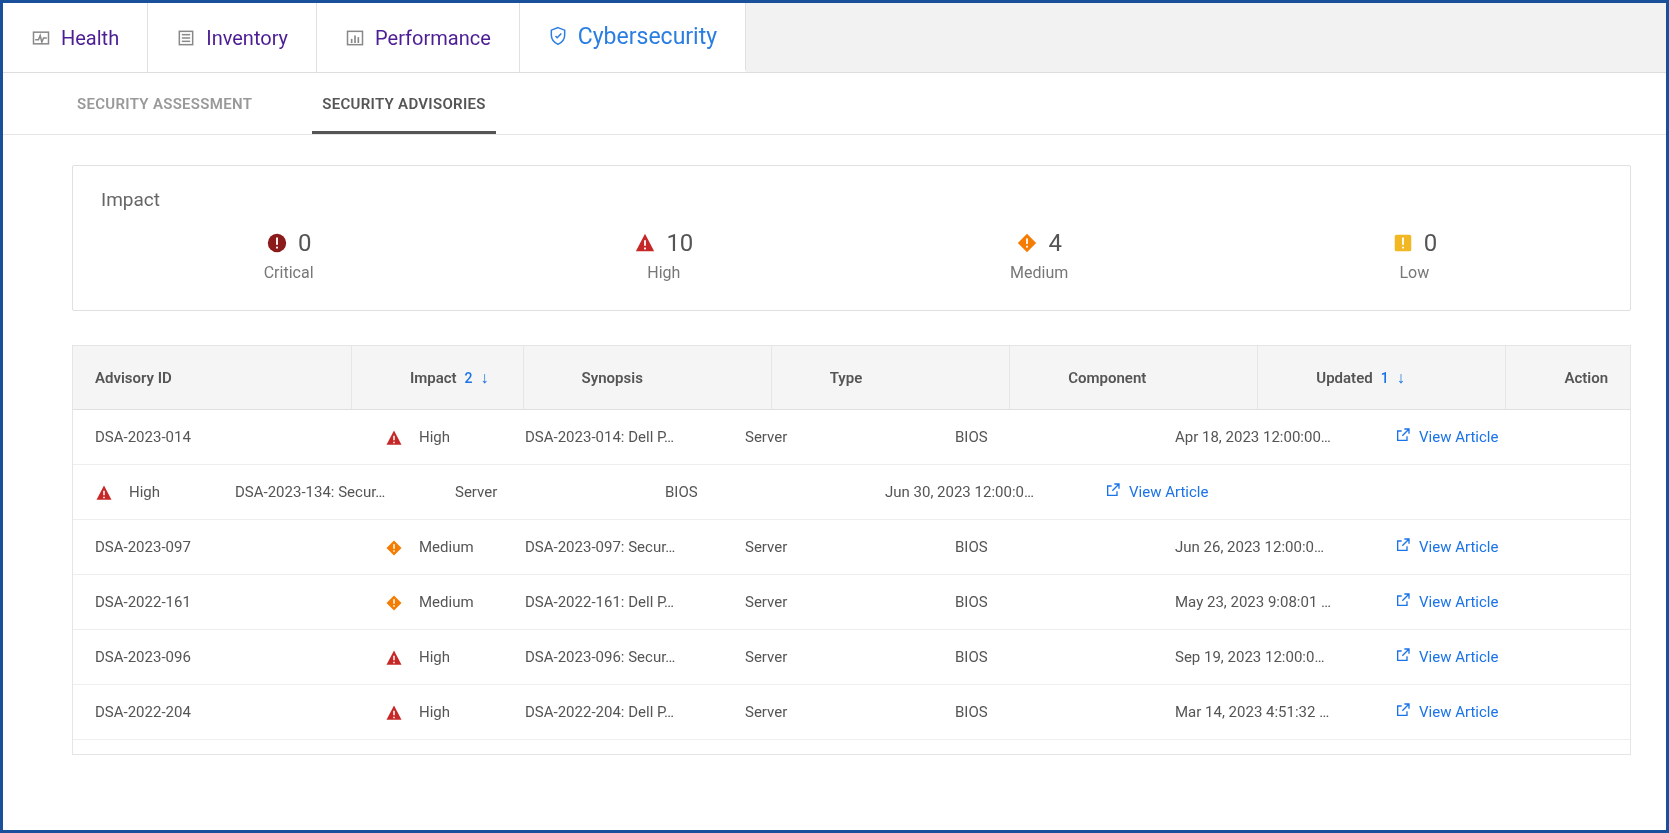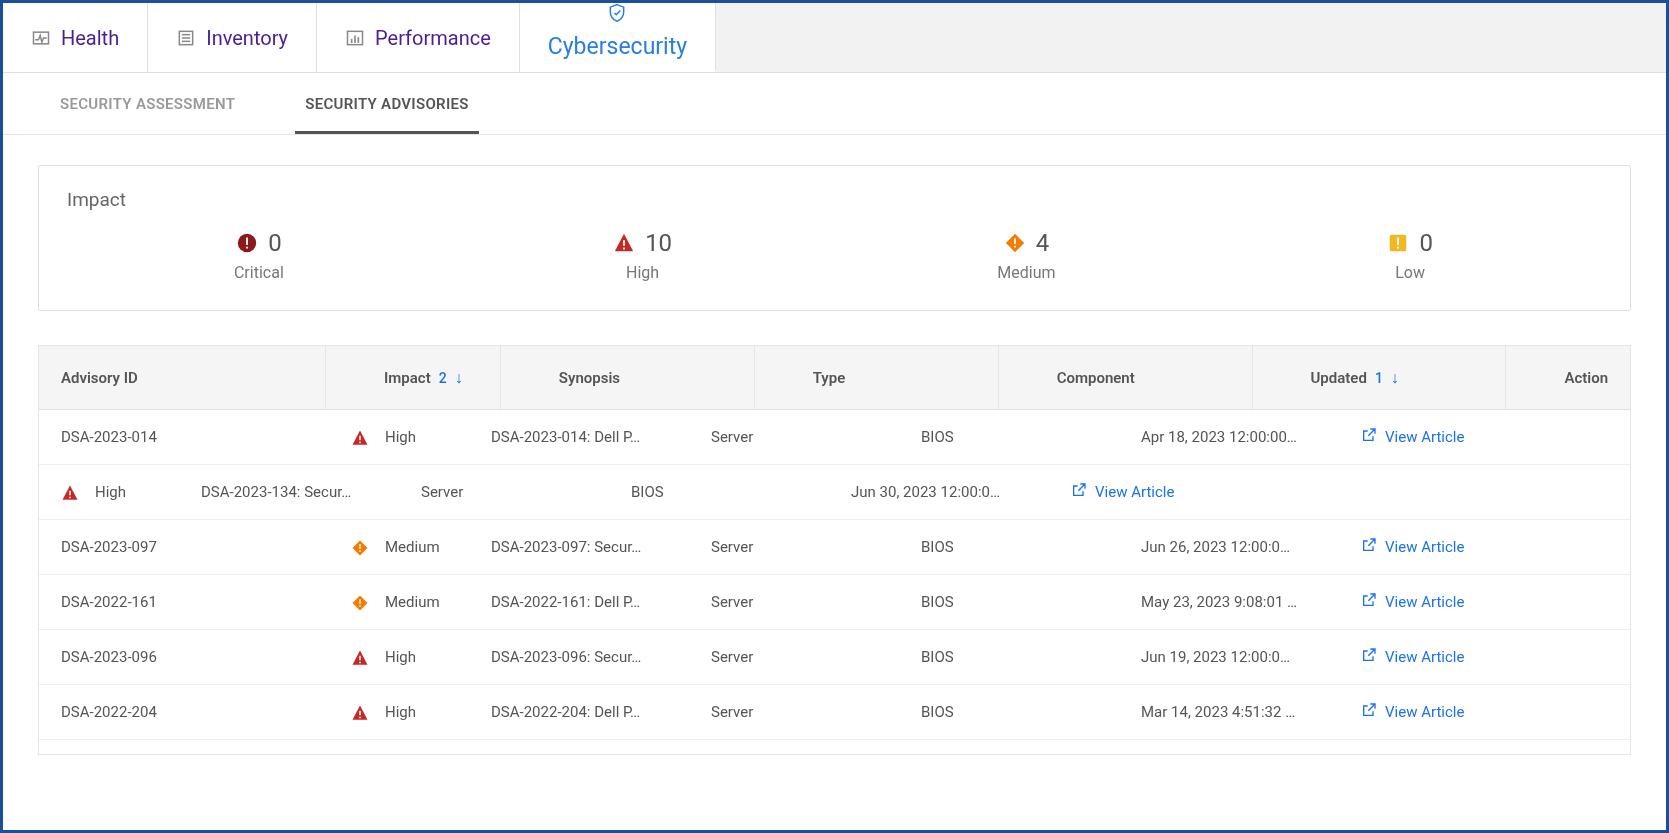--- a/index.html
+++ b/index.html
@@ -26,43 +26,42 @@
       font-size: 20px;
       color: #4c1d95;
       background: #fff;
       border-right: 1px solid #e0e0e0;
       cursor: pointer;
     }
     .top-tab.active {
       background: #fff;
       color: #2a7de1;
       border-bottom: 3px solid transparent;
-      flex-direction: column;
     }
     .top-tab svg { width: 20px; height: 20px; flex-shrink:0; }
     .top-tab.active svg { stroke: #2a7de1; fill: #2a7de1; }
     .top-tab .icon-stroke { stroke: #888; fill:none; stroke-width:1.8; }
     .sub-area { background:#fff; }
     .sub-tabs {
       display: flex;
-      padding: 0 47px;
+      padding: 0 64px;
       border-bottom: 1px solid #e5e5e5;
       gap: 50px;
     }
     .sub-tab {
       padding: 22px 10px 18px 10px;
       font-size: 15px;
       font-weight: 600;
       letter-spacing: 0.3px;
       color: #999;
       cursor: pointer;
       border-bottom: 3px solid transparent;
     }
     .sub-tab.active { color: #555; border-bottom-color: #555; }
-    .content { padding: 30px 35px 0 35px; }
+    .content { padding: 30px 35px 0 35px; margin-left: 34px; }
     .impact-card {
       border: 1px solid #e0e0e0;
       border-radius: 2px;
       padding: 22px 28px 28px;
     }
     .impact-title { font-size: 19px; color: #666; margin-bottom: 18px; }
     .impact-row { display:flex; }
     .impact-item { flex:1; text-align:center; }
     .impact-val { display:flex; justify-content:center; align-items:center; gap:10px; font-size:24px; color:#555; }
     .impact-label { font-size:16px; color:#777; margin-top:6px; }
@@ -340,21 +339,21 @@
               <span><svg class="sev-icon-sm" viewBox="0 0 24 24">
                   <path d="M12 2 L22 21 L2 21 Z" fill="#c62828"></path>
                   <rect x="11" y="9" width="2" height="6" fill="#fff"></rect>
                   <rect x="11" y="17" width="2" height="2" fill="#fff"></rect>
                 </svg></span>
               <span>High</span>
             </div>
             <div class="col c-syn">DSA-2023-096: Secur…</div>
             <div class="col c-type">Server</div>
             <div class="col c-comp">BIOS</div>
-            <div class="col c-upd">Jun 19, 2023 12:00:0…</div>
+            <div class="col c-upd">Sep 19, 2023 12:00:0…</div>
             <div class="col c-act">
               <span class="action-link">
                 <span><svg class="ext-icon" viewBox="0 0 24 24">
                     <path d="M14 3 H21 V10 M21 3 L11 13 M18 14 V20 H4 V6 H10" fill="none" stroke="#1a73e8" stroke-width="2"></path>
                   </svg></span>
                 <span>View Article</span>
               </span>
             </div>
           </div>
           <div class="trow">

